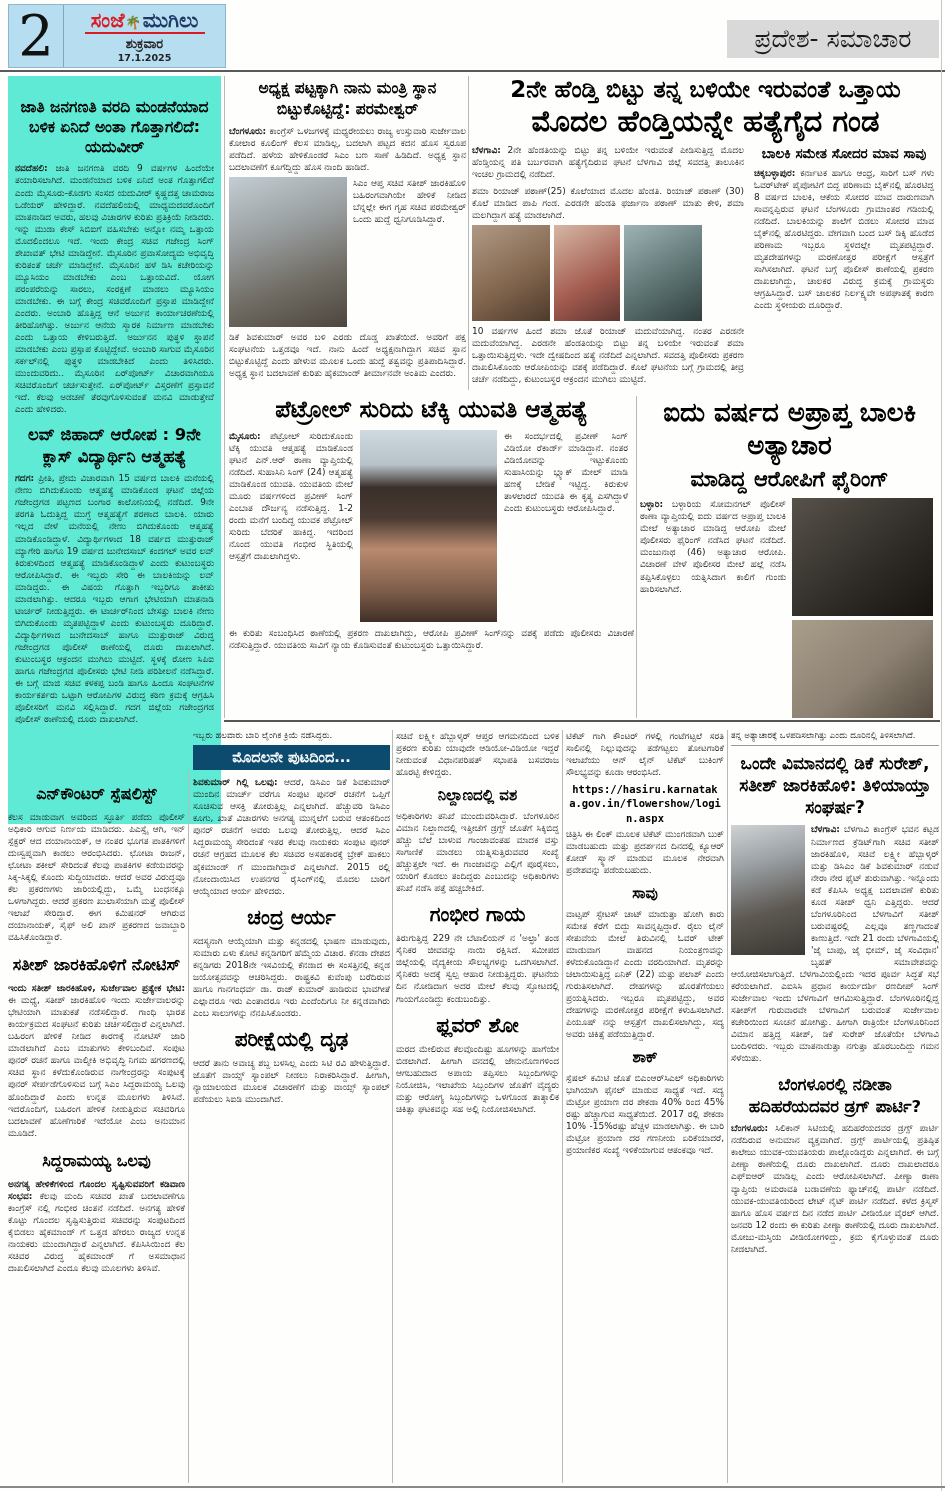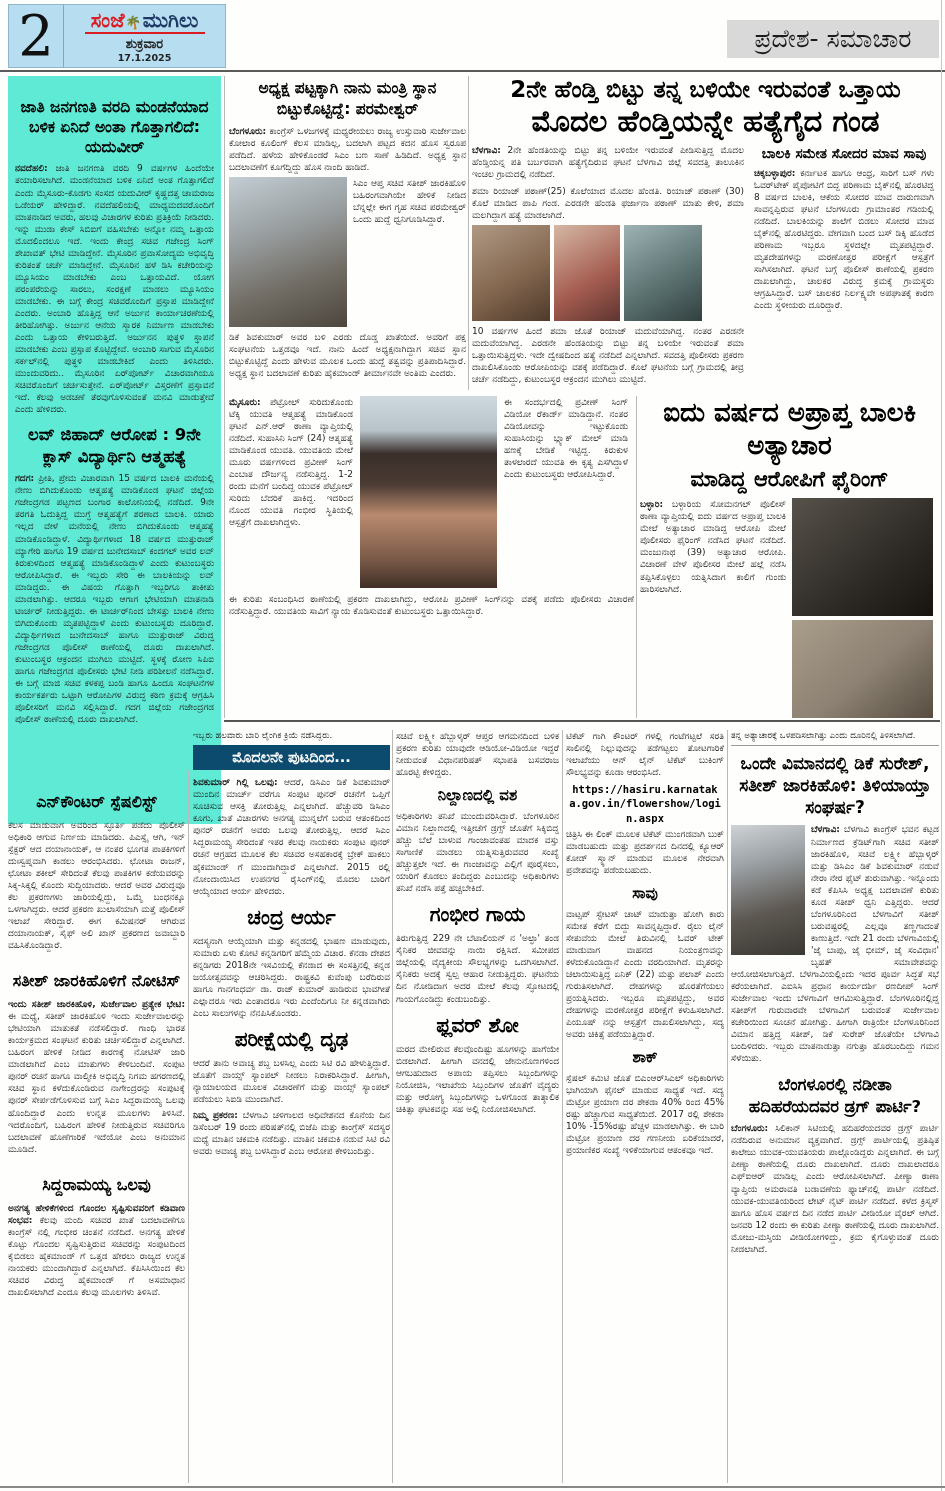--- a/index.html
+++ b/index.html
@@ -68,21 +68,21 @@
   .ph-accused1{height:118px;background:linear-gradient(140deg,#57524a,#2e2a26 60%,#17140f);margin-bottom:4px;}
   .ph-accused2{height:112px;background:linear-gradient(140deg,#a99d8b,#8d8273 50%,#4f463a);}
   
   .bcol{position:absolute;top:730px;height:753px;overflow:hidden;}
   .c1{left:8px;top:772px;width:177px;height:711px;}
   .c2{left:193px;width:197px;}
   .c3{left:396px;width:163px;}
   .c4{left:566px;width:158px;}
   .c5{left:731px;width:208px;}
   .sub-hl{font-weight:bold;color:#000;text-align:center;}
-  .c1 .h16{font-size:16px;line-height:1.3;margin:20px 0 6px 0;}
+  .c1 .h16{font-size:16px;line-height:1.3;margin:12px 0 6px 0;}
   .banner{background:#0c4a6e;color:#fff;font-weight:bold;font-size:14.5px;text-align:center;
           padding:4px 4px;margin:4px 0 6px 0;}
   .h17{font-size:20px;line-height:1.25;margin:8px 0 5px 0;}
   .h15{font-size:15px;line-height:1.25;margin:8px 0 5px 0;}
   .url-t{font-family:"DejaVu Sans Mono","Liberation Mono",monospace;font-weight:bold;
          font-size:10.5px;text-align:center;line-height:1.35;margin:3px 0;word-break:break-all;color:#000;}
   .c5 .hl-M{font-size:17px;line-height:1.3;margin:6px 0 5px 0;}
   .c5 .hl-N{font-size:16.5px;line-height:1.3;margin:10px 0 5px 0;}
   .ph-satish{float:left;width:74px;height:130px;margin:2px 6px 2px 0;
      background:linear-gradient(165deg,#cfd3d6 0%,#9aa0a4 30%,#5d5852 65%,#3a3833 100%);}
@@ -142,33 +142,34 @@
         <p class="body-t">10 ವರ್ಷಗಳ ಹಿಂದೆ ಶಮಾ ಜೊತೆ ರಿಯಾಜ್ ಮದುವೆಯಾಗಿದ್ದ. ನಂತರ ಎರಡನೇ ಮದುವೆಯಾಗಿದ್ದ. ಎರಡನೇ ಹೆಂಡತಿಯನ್ನು ಬಿಟ್ಟು ತನ್ನ ಬಳಿಯೇ ಇರುವಂತೆ ಶಮಾ ಒತ್ತಾಯಿಸುತ್ತಿದ್ದಳು. ಇದೇ ದ್ವೇಷದಿಂದ ಹತ್ಯೆ ನಡೆದಿದೆ ಎನ್ನಲಾಗಿದೆ. ಸವದತ್ತಿ ಪೊಲೀಸರು ಪ್ರಕರಣ ದಾಖಲಿಸಿಕೊಂಡು ಆರೋಪಿಯನ್ನು ವಶಕ್ಕೆ ಪಡೆದಿದ್ದಾರೆ. ಕೊಲೆ ಘಟನೆಯ ಬಗ್ಗೆ ಗ್ರಾಮದಲ್ಲಿ ತೀವ್ರ ಚರ್ಚೆ ನಡೆದಿದ್ದು, ಕುಟುಂಬಸ್ಥರ ಆಕ್ರಂದನ ಮುಗಿಲು ಮುಟ್ಟಿದೆ.</p>
       </div>
       <div class="artD2">
         <h3 class="hl" style="font-size:13.5px;line-height:1.35;margin-bottom:4px;">ಬಾಲಕಿ ಸಮೇತ ಸೋದರ ಮಾವ ಸಾವು</h3>
         <p class="body-t"><span class="dl">ಚಿಕ್ಕಬಳ್ಳಾಪುರ:</span> <span>ಕರ್ನಾಟಕ ಹಾಗೂ ಆಂಧ್ರ, ಸಾರಿಗೆ ಬಸ್ ಗಳು ಓವರ್‌ಟೇಕ್ ಪೈಪೋಟಿಗೆ ಬಿದ್ದ ಪರಿಣಾಮ ಬೈಕ್‌ನಲ್ಲಿ ಹೊರಟಿದ್ದ 8 ವರ್ಷದ ಬಾಲಕಿ, ಆಕೆಯ ಸೋದರ ಮಾವ ದಾರುಣವಾಗಿ ಸಾವನ್ನಪ್ಪಿರುವ ಘಟನೆ ಬೆಂಗಳೂರು ಗ್ರಾಮಾಂತರ ಗಡಿಯಲ್ಲಿ ನಡೆದಿದೆ. ಬಾಲಕಿಯನ್ನು ಶಾಲೆಗೆ ಬಿಡಲು ಸೋದರ ಮಾವ ಬೈಕ್‌ನಲ್ಲಿ ಹೊರಟಿದ್ದರು. ವೇಗವಾಗಿ ಬಂದ ಬಸ್ ಡಿಕ್ಕಿ ಹೊಡೆದ ಪರಿಣಾಮ ಇಬ್ಬರೂ ಸ್ಥಳದಲ್ಲೇ ಮೃತಪಟ್ಟಿದ್ದಾರೆ. ಮೃತದೇಹಗಳನ್ನು ಮರಣೋತ್ತರ ಪರೀಕ್ಷೆಗೆ ಆಸ್ಪತ್ರೆಗೆ ಸಾಗಿಸಲಾಗಿದೆ. ಘಟನೆ ಬಗ್ಗೆ ಪೊಲೀಸ್ ಠಾಣೆಯಲ್ಲಿ ಪ್ರಕರಣ ದಾಖಲಾಗಿದ್ದು, ಚಾಲಕರ ವಿರುದ್ಧ ಕ್ರಮಕ್ಕೆ ಗ್ರಾಮಸ್ಥರು ಆಗ್ರಹಿಸಿದ್ದಾರೆ. ಬಸ್ ಚಾಲಕರ ನಿರ್ಲಕ್ಷ್ಯವೇ ಅಪಘಾತಕ್ಕೆ ಕಾರಣ ಎಂದು ಸ್ಥಳೀಯರು ದೂರಿದ್ದಾರೆ.</span></p>
       </div>
     </div>
   </div>
 
   <div class="artE">
+    <h1 class="hl" style="font-size:23px;line-height:1.2;margin-bottom:6px;">ಪೆಟ್ರೋಲ್ ಸುರಿದು ಟೆಕ್ಕಿ ಯುವತಿ ಆತ್ಮಹತ್ಯೆ</h1>
     <div class="row">
       <p class="body-t side"><span class="dl">ಮೈಸೂರು:</span> <span>ಪೆಟ್ರೋಲ್ ಸುರಿದುಕೊಂಡು ಟೆಕ್ಕಿ ಯುವತಿ ಆತ್ಮಹತ್ಯೆ ಮಾಡಿಕೊಂಡ ಘಟನೆ ಎನ್.ಆರ್ ಠಾಣಾ ವ್ಯಾಪ್ತಿಯಲ್ಲಿ ನಡೆದಿದೆ. ಸುಹಾಸಿನಿ ಸಿಂಗ್ (24) ಆತ್ಮಹತ್ಯೆ ಮಾಡಿಕೊಂಡ ಯುವತಿ. ಯುವತಿಯ ಮೇಲೆ ಮೂರು ವರ್ಷಗಳಿಂದ ಪ್ರವೀಣ್ ಸಿಂಗ್ ಎಂಬಾತ ದೌರ್ಜನ್ಯ ನಡೆಸುತ್ತಿದ್ದ. 1-2 ರಂದು ಮನೆಗೆ ಬಂದಿದ್ದ ಯುವಕ ಪೆಟ್ರೋಲ್ ಸುರಿದು ಬೆದರಿಕೆ ಹಾಕಿದ್ದ. ಇದರಿಂದ ನೊಂದ ಯುವತಿ ಗಂಭೀರ ಸ್ಥಿತಿಯಲ್ಲಿ ಆಸ್ಪತ್ರೆಗೆ ದಾಖಲಾಗಿದ್ದಳು.</span></p>
       <div class="photo ph-techie"></div>
       <p class="body-t side">ಈ ಸಂದರ್ಭದಲ್ಲಿ ಪ್ರವೀಣ್ ಸಿಂಗ್ ವಿಡಿಯೋ ರೆಕಾರ್ಡ್ ಮಾಡಿದ್ದಾನೆ. ನಂತರ ವಿಡಿಯೋವನ್ನು ಇಟ್ಟುಕೊಂಡು ಸುಹಾಸಿಯನ್ನು ಬ್ಲ್ಯಾಕ್ ಮೇಲ್ ಮಾಡಿ ಹಣಕ್ಕೆ ಬೇಡಿಕೆ ಇಟ್ಟಿದ್ದ. ಕಿರುಕುಳ ತಾಳಲಾರದೆ ಯುವತಿ ಈ ಕೃತ್ಯ ಎಸಗಿದ್ದಾಳೆ ಎಂದು ಕುಟುಂಬಸ್ಥರು ಆರೋಪಿಸಿದ್ದಾರೆ.</p>
     </div>
     <p class="body-t" style="margin-top:5px">ಈ ಕುರಿತು ಸಂಬಂಧಿಸಿದ ಠಾಣೆಯಲ್ಲಿ ಪ್ರಕರಣ ದಾಖಲಾಗಿದ್ದು, ಆರೋಪಿ ಪ್ರವೀಣ್ ಸಿಂಗ್‌ನನ್ನು ವಶಕ್ಕೆ ಪಡೆದು ಪೊಲೀಸರು ವಿಚಾರಣೆ ನಡೆಸುತ್ತಿದ್ದಾರೆ. ಯುವತಿಯ ಸಾವಿಗೆ ನ್ಯಾಯ ಕೊಡಿಸುವಂತೆ ಕುಟುಂಬಸ್ಥರು ಒತ್ತಾಯಿಸಿದ್ದಾರೆ.</p>
   </div>
 
   <div class="artF">
     <h1 class="hl" style="font-size:26px;line-height:1.25;">ಐದು ವರ್ಷದ ಅಪ್ರಾಪ್ತ ಬಾಲಕಿ ಅತ್ಯಾಚಾರ</h1>
     <h1 class="hl" style="font-size:21px;line-height:1.25;margin-bottom:6px;">ಮಾಡಿದ್ದ ಆರೋಪಿಗೆ ಫೈರಿಂಗ್</h1>
     <div class="row">
-      <p class="body-t side"><span class="dl">ಬಳ್ಳಾರಿ:</span> <span>ಬಳ್ಳಾರಿಯ ಸೋಮನಗಲ್ ಪೊಲೀಸ್ ಠಾಣಾ ವ್ಯಾಪ್ತಿಯಲ್ಲಿ ಐದು ವರ್ಷದ ಅಪ್ರಾಪ್ತ ಬಾಲಕಿ ಮೇಲೆ ಅತ್ಯಾಚಾರ ಮಾಡಿದ್ದ ಆರೋಪಿ ಮೇಲೆ ಪೊಲೀಸರು ಫೈರಿಂಗ್ ನಡೆಸಿದ ಘಟನೆ ನಡೆದಿದೆ. ಮಂಜುನಾಥ (39) ಅತ್ಯಾಚಾರ ಆರೋಪಿ. ವಿಚಾರಣೆ ವೇಳೆ ಪೊಲೀಸರ ಮೇಲೆ ಹಲ್ಲೆ ನಡೆಸಿ ತಪ್ಪಿಸಿಕೊಳ್ಳಲು ಯತ್ನಿಸಿದಾಗ ಕಾಲಿಗೆ ಗುಂಡು ಹಾರಿಸಲಾಗಿದೆ.</span></p>
+      <p class="body-t side"><span class="dl">ಬಳ್ಳಾರಿ:</span> <span>ಬಳ್ಳಾರಿಯ ಸೋಮನಗಲ್ ಪೊಲೀಸ್ ಠಾಣಾ ವ್ಯಾಪ್ತಿಯಲ್ಲಿ ಐದು ವರ್ಷದ ಅಪ್ರಾಪ್ತ ಬಾಲಕಿ ಮೇಲೆ ಅತ್ಯಾಚಾರ ಮಾಡಿದ್ದ ಆರೋಪಿ ಮೇಲೆ ಪೊಲೀಸರು ಫೈರಿಂಗ್ ನಡೆಸಿದ ಘಟನೆ ನಡೆದಿದೆ. ಮಂಜುನಾಥ (46) ಅತ್ಯಾಚಾರ ಆರೋಪಿ. ವಿಚಾರಣೆ ವೇಳೆ ಪೊಲೀಸರ ಮೇಲೆ ಹಲ್ಲೆ ನಡೆಸಿ ತಪ್ಪಿಸಿಕೊಳ್ಳಲು ಯತ್ನಿಸಿದಾಗ ಕಾಲಿಗೆ ಗುಂಡು ಹಾರಿಸಲಾಗಿದೆ.</span></p>
       <div class="phF">
         <div class="photo ph-accused1"></div>
         <div class="photo ph-accused2"></div>
       </div>
     </div>
     <p class="body-t" style="margin-top:4px">ಗಾಯಗೊಂಡ ಆರೋಪಿಯನ್ನು ಆಸ್ಪತ್ರೆಗೆ ದಾಖಲಿಸಲಾಗಿದೆ. ಬಾಲಕಿಯ ಕುಟುಂಬಸ್ಥರು ಆರೋಪಿಗೆ ಕಠಿಣ ಶಿಕ್ಷೆಯಾಗಬೇಕು ಎಂದು ಆಗ್ರಹಿಸಿದ್ದಾರೆ. ಪ್ರಕರಣ ದಾಖಲಿಸಿಕೊಂಡ ಪೊಲೀಸರು ತನಿಖೆ ಮುಂದುವರಿಸಿದ್ದಾರೆ. ಘಟನೆ ಬಗ್ಗೆ ಹಿರಿಯ ಪೊಲೀಸ್ ಅಧಿಕಾರಿಗಳು ಸ್ಥಳಕ್ಕೆ ಭೇಟಿ ನೀಡಿ ಪರಿಶೀಲನೆ ನಡೆಸಿದ್ದಾರೆ.</p>
   </div>
 
   <div class="hline-mid"></div>
 
@@ -190,21 +191,20 @@
   </div>
 
   <div class="bcol c2">
     <p class="pre-line">ಇಬ್ಬರು ಹಲವಾರು ಬಾರಿ ಲೈಂಗಿಕ ಕ್ರಿಯೆ ನಡೆಸಿದ್ದರು.</p>
     <div class="banner">ಮೊದಲನೇ ಪುಟದಿಂದ...</div>
     <p class="body-t mb6"><span class="dl">ಶಿವಕುಮಾರ್ ಗಿಲ್ಲಿ ಒಲವು:</span> <span>ಆದರೆ, ಡಿಸಿಎಂ ಡಿಕೆ ಶಿವಕುಮಾರ್ ಮುಂದಿನ ಮಾರ್ಚ್ ವರೆಗೂ ಸಂಪುಟ ಪುನರ್ ರಚನೆಗೆ ಒಪ್ಪಿಗೆ ಸೂಚಿಸುವ ಆಸಕ್ತಿ ತೋರುತ್ತಿಲ್ಲ ಎನ್ನಲಾಗಿದೆ. ಹೆಚ್ಚುವರಿ ಡಿಸಿಎಂ ಕೂಗು, ಖಾತೆ ವಿಚಾರಗಳು ಅನಗತ್ಯ ಮುನ್ನಲೆಗೆ ಬರುವ ಆತಂಕದಿಂದ ಪುನರ್ ರಚನೆಗೆ ಅವರು ಒಲವು ತೋರುತ್ತಿಲ್ಲ. ಆದರೆ ಸಿಎಂ ಸಿದ್ದರಾಮಯ್ಯ ಸೇರಿದಂತೆ ಇತರ ಕೆಲವು ನಾಯಕರು ಸಂಪುಟ ಪುನರ್ ರಚನೆ ಆಗ್ರಹದ ಮೂಲಕ ಕೆಲ ಸಚಿವರ ಅಸಹಕಾರಕ್ಕೆ ಬ್ರೇಕ್ ಹಾಕಲು ಹೈಕಮಾಂಡ್ ಗೆ ಮುಂದಾಗಿದ್ದಾರೆ ಎನ್ನಲಾಗಿದೆ. 2015 ರಲ್ಲಿ ನೋಂದಾಯಿಸಿದ ಉಪನಗರ ರೈಸಿಂಗ್‌ನಲ್ಲಿ ಮೊದಲ ಬಾರಿಗೆ ಆಯ್ಕೆಯಾದ ಆರ್ಯ ಹೇಳಿದರು.</span></p>
     <h2 class="sub-hl h17">ಚಂದ್ರ ಆರ್ಯ</h2>
     <p class="body-t mb6">ಸದಸ್ಯನಾಗಿ ಆಯ್ಕೆಯಾಗಿ ಮತ್ತು ಕನ್ನಡದಲ್ಲಿ ಭಾಷಣ ಮಾಡುವುದು, ಸುಮಾರು ಏಳು ಕೋಟಿ ಕನ್ನಡಿಗರಿಗೆ ಹೆಮ್ಮೆಯ ವಿಚಾರ. ಕೆನಡಾ ದೇಶದ ಕನ್ನಡಿಗರು 2018ನೇ ಇಸವಿಯಲ್ಲಿ ಕೆನಡಾದ ಈ ಸಂಸತ್ತಿನಲ್ಲಿ ಕನ್ನಡ ಜಯೋತ್ಸವವನ್ನು ಆಚರಿಸಿದ್ದರು. ರಾಷ್ಟ್ರಕವಿ ಕುವೆಂಪು ಬರೆದಿರುವ ಹಾಗೂ ಗಾನಗಂಧರ್ವ ಡಾ. ರಾಜ್ ಕುಮಾರ್ ಹಾಡಿರುವ ಭಾವಗೀತೆ ಎಲ್ಲಾದರೂ ಇರು ಎಂತಾದರೂ ಇರು ಎಂದೆಂದಿಗೂ ನೀ ಕನ್ನಡವಾಗಿರು ಎಂಬ ಸಾಲುಗಳನ್ನು ನೆನಪಿಸಿಕೊಂಡರು.</p>
     <h2 class="sub-hl h17">ಪರೀಕ್ಷೆಯಲ್ಲಿ ದೃಢ</h2>
     <p class="body-t mb4">ಆದರೆ ತಾನು ಅವಾಚ್ಯ ಶಬ್ದ ಬಳಸಿಲ್ಲ ಎಂದು ಸಿಟಿ ರವಿ ಹೇಳುತ್ತಿದ್ದಾರೆ. ಜೊತೆಗೆ ವಾಯ್ಸ್ ಸ್ಯಾಂಪಲ್ ನೀಡಲು ನಿರಾಕರಿಸಿದ್ದಾರೆ. ಹೀಗಾಗಿ, ನ್ಯಾಯಾಲಯದ ಮೂಲಕ ವಿಚಾರಣೆಗೆ ಮತ್ತು ವಾಯ್ಸ್ ಸ್ಯಾಂಪಲ್ ಪಡೆಯಲು ಸಿಐಡಿ ಮುಂದಾಗಿದೆ.</p>
-    <p class="body-t"><span class="dl">ನಿಮ್ಮ ಪ್ರಕರಣ:</span> <span>ಬೆಳಗಾವಿ ಚಳಿಗಾಲದ ಅಧಿವೇಶನದ ಕೊನೆಯ ದಿನ ಡಿಸೆಂಬರ್ 19 ರಂದು ಪರಿಷತ್‌ನಲ್ಲಿ ಬಿಜೆಪಿ ಮತ್ತು ಕಾಂಗ್ರೆಸ್ ಸದಸ್ಯರ ಮಧ್ಯೆ ಮಾತಿನ ಚಕಮಕಿ ನಡೆದಿತ್ತು. ಮಾತಿನ ಚಕಮಕಿ ನಡುವೆ ಸಿಟಿ ರವಿ ಅವರು ಅವಾಚ್ಯ ಶಬ್ದ ಬಳಸಿದ್ದಾರೆ ಎಂಬ ಆರೋಪ ಕೇಳಿಬಂದಿತ್ತು.</span></p>
   </div>
 
   <div class="bcol c3">
     <p class="body-t mb4">ಸಚಿವೆ ಲಕ್ಷ್ಮೀ ಹೆಬ್ಬಾಳ್ಕರ್ ಆಪ್ತರ ಆಗಮನದಿಂದ ಬಳಿಕ ಪ್ರಕರಣ ಕುರಿತು ಯಾವುದೇ ಆಡಿಯೋ-ವಿಡಿಯೋ ಇದ್ದರೆ ನೀಡುವಂತೆ ವಿಧಾನಪರಿಷತ್ ಸಭಾಪತಿ ಬಸವರಾಜ ಹೊರಟ್ಟಿ ಕೇಳಿದ್ದರು.</p>
     <h2 class="sub-hl h15">ನಿಲ್ದಾಣದಲ್ಲಿ ವಶ</h2>
     <p class="body-t mb4">ಅಧಿಕಾರಿಗಳು ತನಿಖೆ ಮುಂದುವರಿಸಿದ್ದಾರೆ. ಬೆಂಗಳೂರಿನ ವಿಮಾನ ನಿಲ್ದಾಣದಲ್ಲಿ ಇತ್ತೀಚೆಗೆ ಡ್ರಗ್ಸ್ ಜೊತೆಗೆ ಸಿಕ್ಕಿಬಿದ್ದ ಹೆಚ್ಚು ಬೆಲೆ ಬಾಳುವ ಗಾಂಜಾವಂತಹ ಮಾದಕ ವಸ್ತು ಸಾಗಾಣಿಕೆ ಮಾಡಲು ಯತ್ನಿಸುತ್ತಿರುವವರ ಸಂಖ್ಯೆ ಹೆಚ್ಚುತ್ತಲೇ ಇದೆ. ಈ ಗಾಂಜಾವನ್ನು ಎಲ್ಲಿಗೆ ಪೂರೈಸಲು, ಯಾರಿಗೆ ಕೊಡಲು ತಂದಿದ್ದರು ಎಂಬುದನ್ನು ಅಧಿಕಾರಿಗಳು ತನಿಖೆ ನಡೆಸಿ ಪತ್ತೆ ಹಚ್ಚಬೇಕಿದೆ.</p>
     <h2 class="sub-hl h17">ಗಂಭೀರ ಗಾಯ</h2>
     <p class="body-t mb4">ತಿರುಗುತ್ತಿದ್ದ 229 ನೇ ಬೆಟಾಲಿಯನ್ ನ 'ಅಲ್ಫಾ' ತಂಡ ಸೈನಿಕರ ಜೀವವನ್ನು ನಾಯಿ ರಕ್ಷಿಸಿದೆ. ಸಮೀಪದ ಜಿಲ್ಲೆಯಲ್ಲಿ ವೈದ್ಯಕೀಯ ಸೌಲಭ್ಯಗಳನ್ನು ಒದಗಿಸಲಾಗಿದೆ. ಸೈನಿಕರು ಅದಕ್ಕೆ ಸ್ವಲ್ಪ ಆಹಾರ ನೀಡುತ್ತಿದ್ದರು. ಘಟನೆಯ ದಿನ ನೋಡಿದಾಗ ಅದರ ಮೇಲೆ ಕೆಲವು ಸ್ಫೋಟದಲ್ಲಿ ಗಾಯಗೊಂಡಿದ್ದು ಕಂಡುಬಂದಿತ್ತು.</p>
     <h2 class="sub-hl h17">ಫ್ಲವರ್ ಶೋ</h2>
     <p class="body-t">ಮರದ ಮೇಲಿರುವ ಕೆಲವೊಂದಿಷ್ಟು ಹೂಗಳನ್ನು ಹಾಗೆಯೇ ಬಿಡಲಾಗಿದೆ. ಹೀಗಾಗಿ ವನದಲ್ಲಿ ಜೇನುನೊಣಗಳಿಂದ ಆಗಬಹುದಾದ ಅಪಾಯ ತಪ್ಪಿಸಲು ಸಿಬ್ಬಂದಿಗಳನ್ನು ನಿಯೋಜಿಸಿ, ಇಲಾಖೆಯ ಸಿಬ್ಬಂದಿಗಳ ಜೊತೆಗೆ ವೈದ್ಯರು ಮತ್ತು ಆರೋಗ್ಯ ಸಿಬ್ಬಂದಿಗಳನ್ನು ಒಳಗೊಂಡ ತಾತ್ಕಾಲಿಕ ಚಿಕಿತ್ಸಾ ಘಟಕವನ್ನು ಸಹ ಅಲ್ಲಿ ನಿಯೋಜಿಸಲಾಗಿದೆ.</p>

